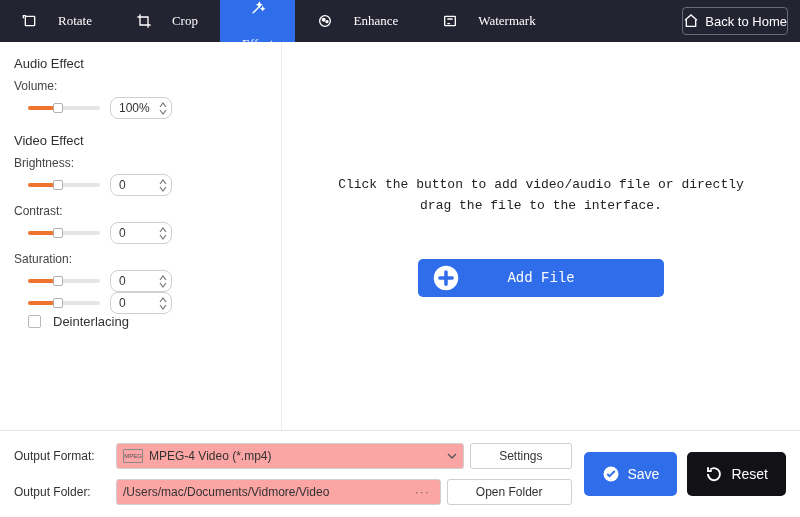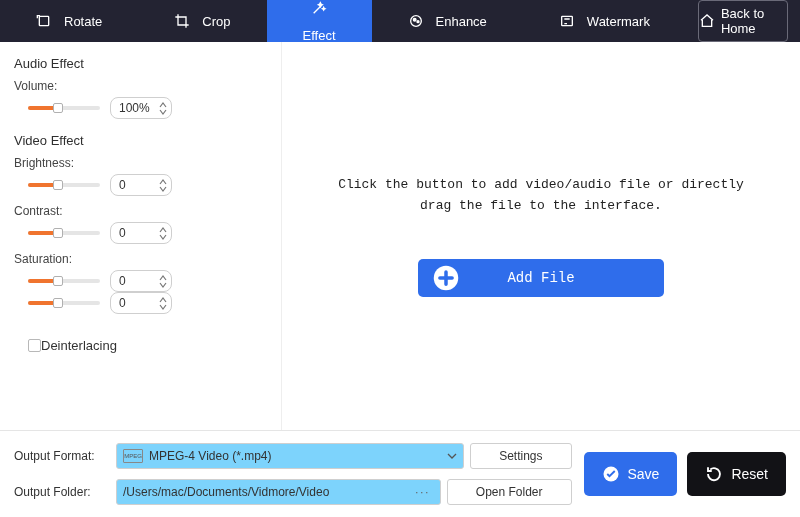--- a/index.html
+++ b/index.html
@@ -9,25 +9,26 @@
   
   .toolbar {
     height: 42px;
     background: #232332;
     display: flex;
     align-items: stretch;
   }
   .toolbar-item {
     display: flex;
     align-items: center;
-    gap: 12px;
-    padding: 0 36px;
+    gap: 20px;
+    padding: 0 22px;
     color: #fff;
     cursor: pointer;
     font-size: 13px;
+    font-family: Liberation Serif, serif;
   }
   .toolbar-item.active { background: #2f6deb; flex-direction: column; }
   .toolbar-right { margin-left: auto; display: flex; align-items: center; padding: 0 12px; }
   .back-home {
     border: 1px solid #6a6a78;
     border-radius: 4px;
     padding: 5px 0;
     display: flex;
     align-items: center;
     gap: 6px;
@@ -91,21 +92,21 @@
   .numbox-steppers {
     display: flex; flex-direction: column;
     gap: 1px;
     margin-left: 4px;
   }
   .stepper {
     width: 8px; height: 6px;
     display: block;
   }
   .stepper svg { display: block; }
-  .checkbox-row { display: flex; align-items: center; gap: 0; margin-top: 24px; margin-left: 14px; }
+  .checkbox-row { display: flex; align-items: center; gap: 12px; margin-top: 0; margin-left: 14px; }
   .checkbox {
     width: 13px; height: 13px;
     border: 1px solid #b8b8b8;
     border-radius: 2px;
     background: #fff;
   }
 
   
   .preview {
     flex: 1;
@@ -160,21 +161,21 @@
   .select-box, .path-box {
     flex: 1;
     height: 26px;
     border: 1px solid #cfcfcf;
     border-radius: 3px;
     display: flex;
     align-items: center;
     padding: 0 6px;
     gap: 6px;
     font-size: 12px;
-    background: #7dd3fc;
+    background: #fca5a5;
   }
   .select-box .sel-text { flex: 1; }
   .path-box .path-text { flex: 1; overflow: hidden; white-space: nowrap; text-overflow: ellipsis; }
   .sec-btn {
     height: 26px;
     border: 1px solid #cfcfcf;
     border-radius: 3px;
     padding: 0 28px;
     font-size: 12px;
     background: #fff;

